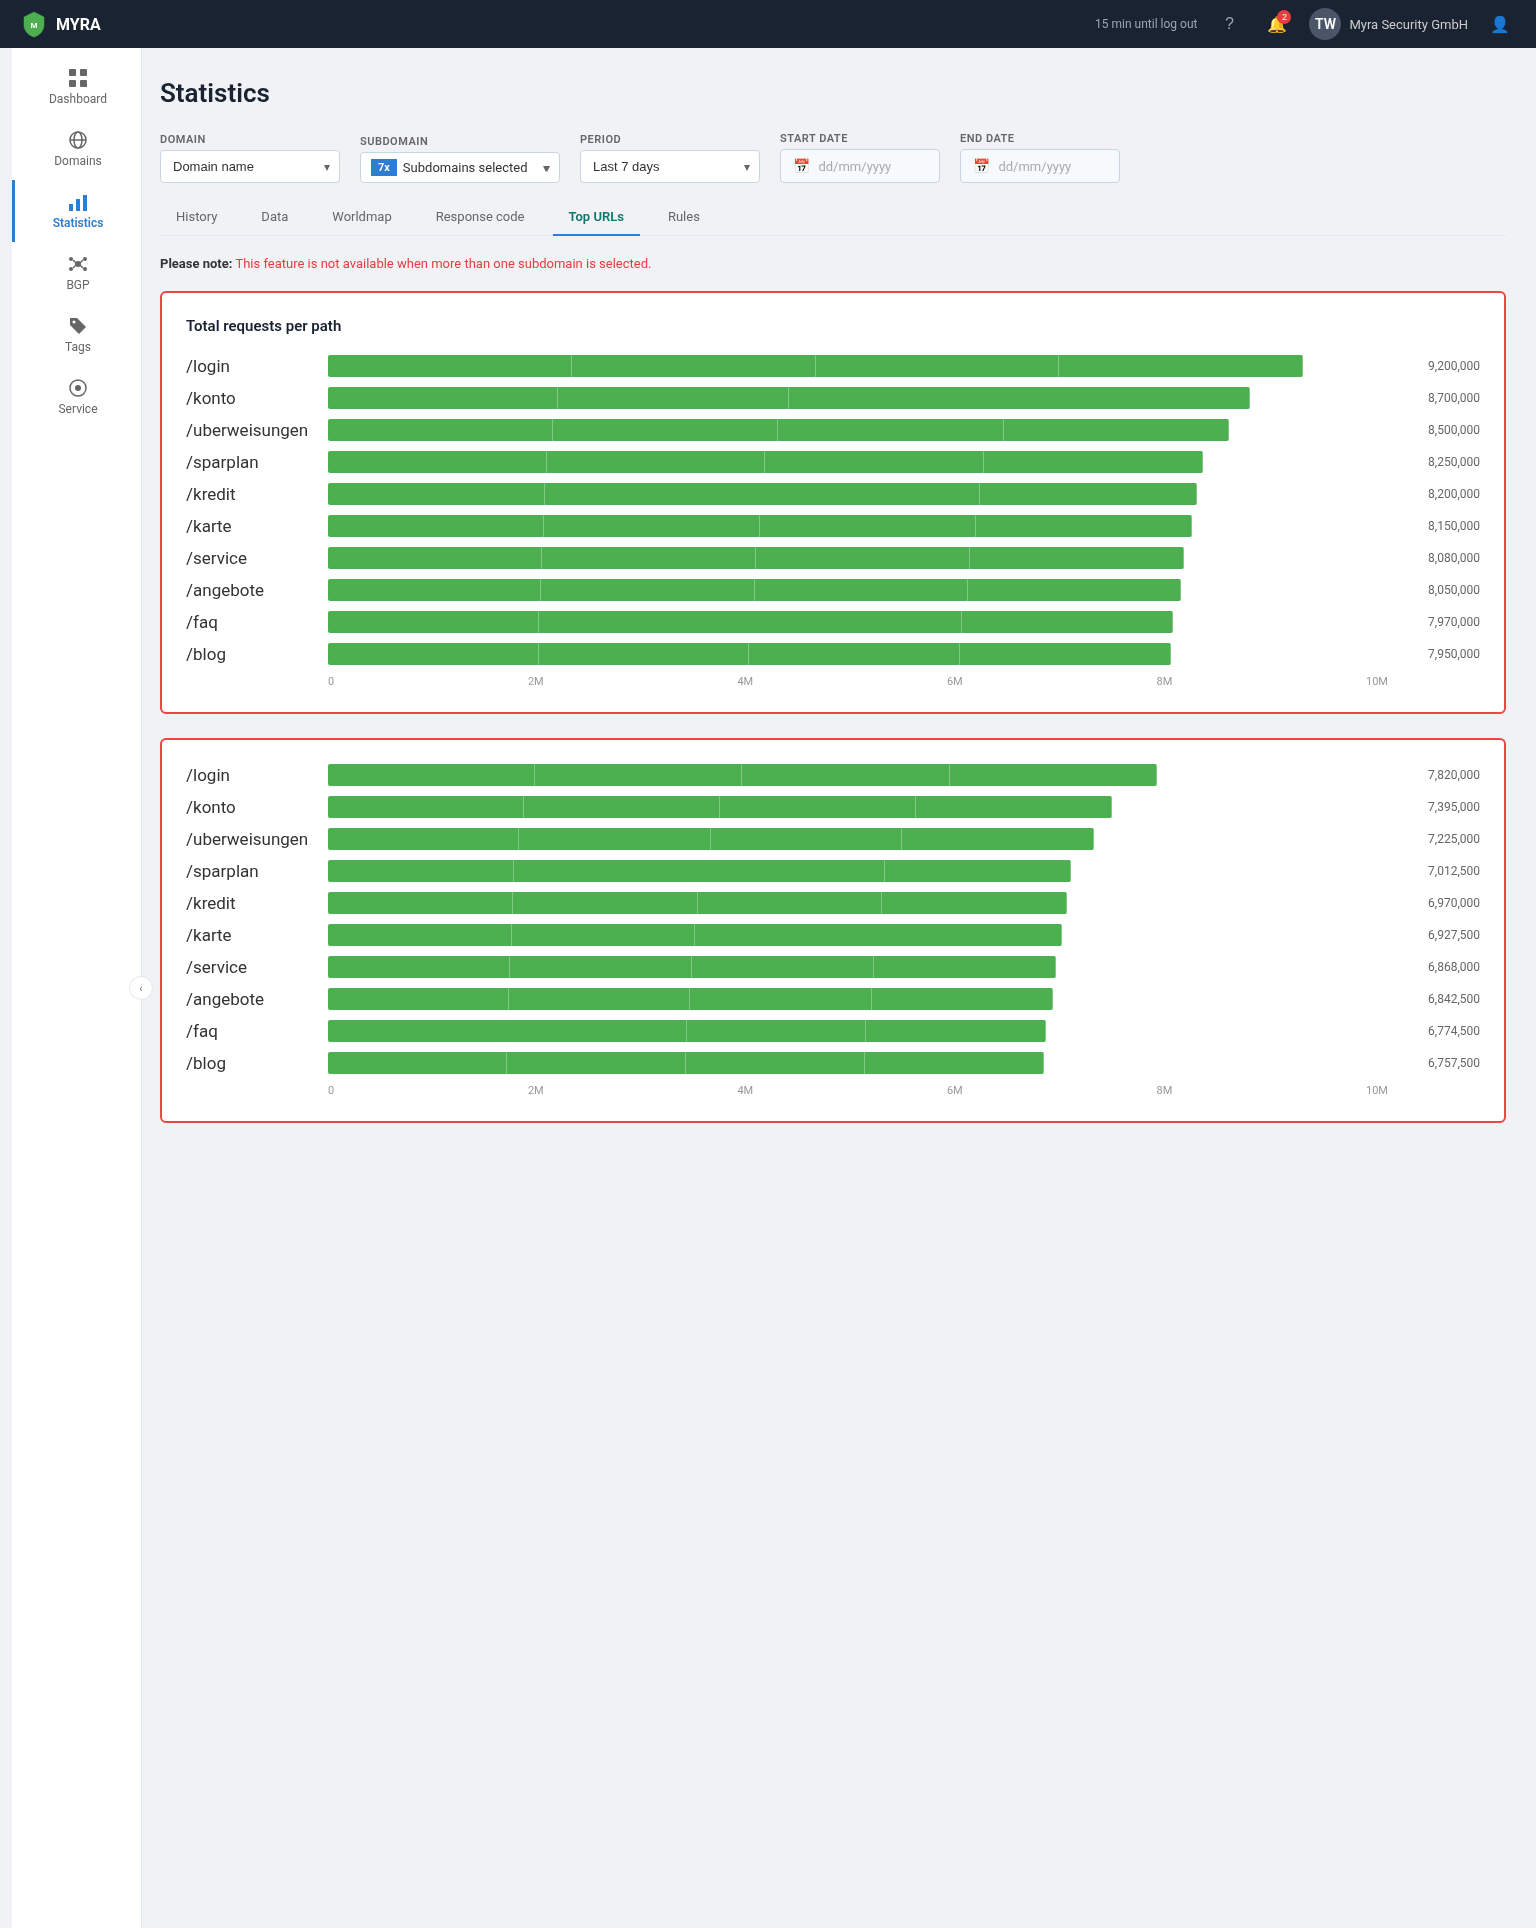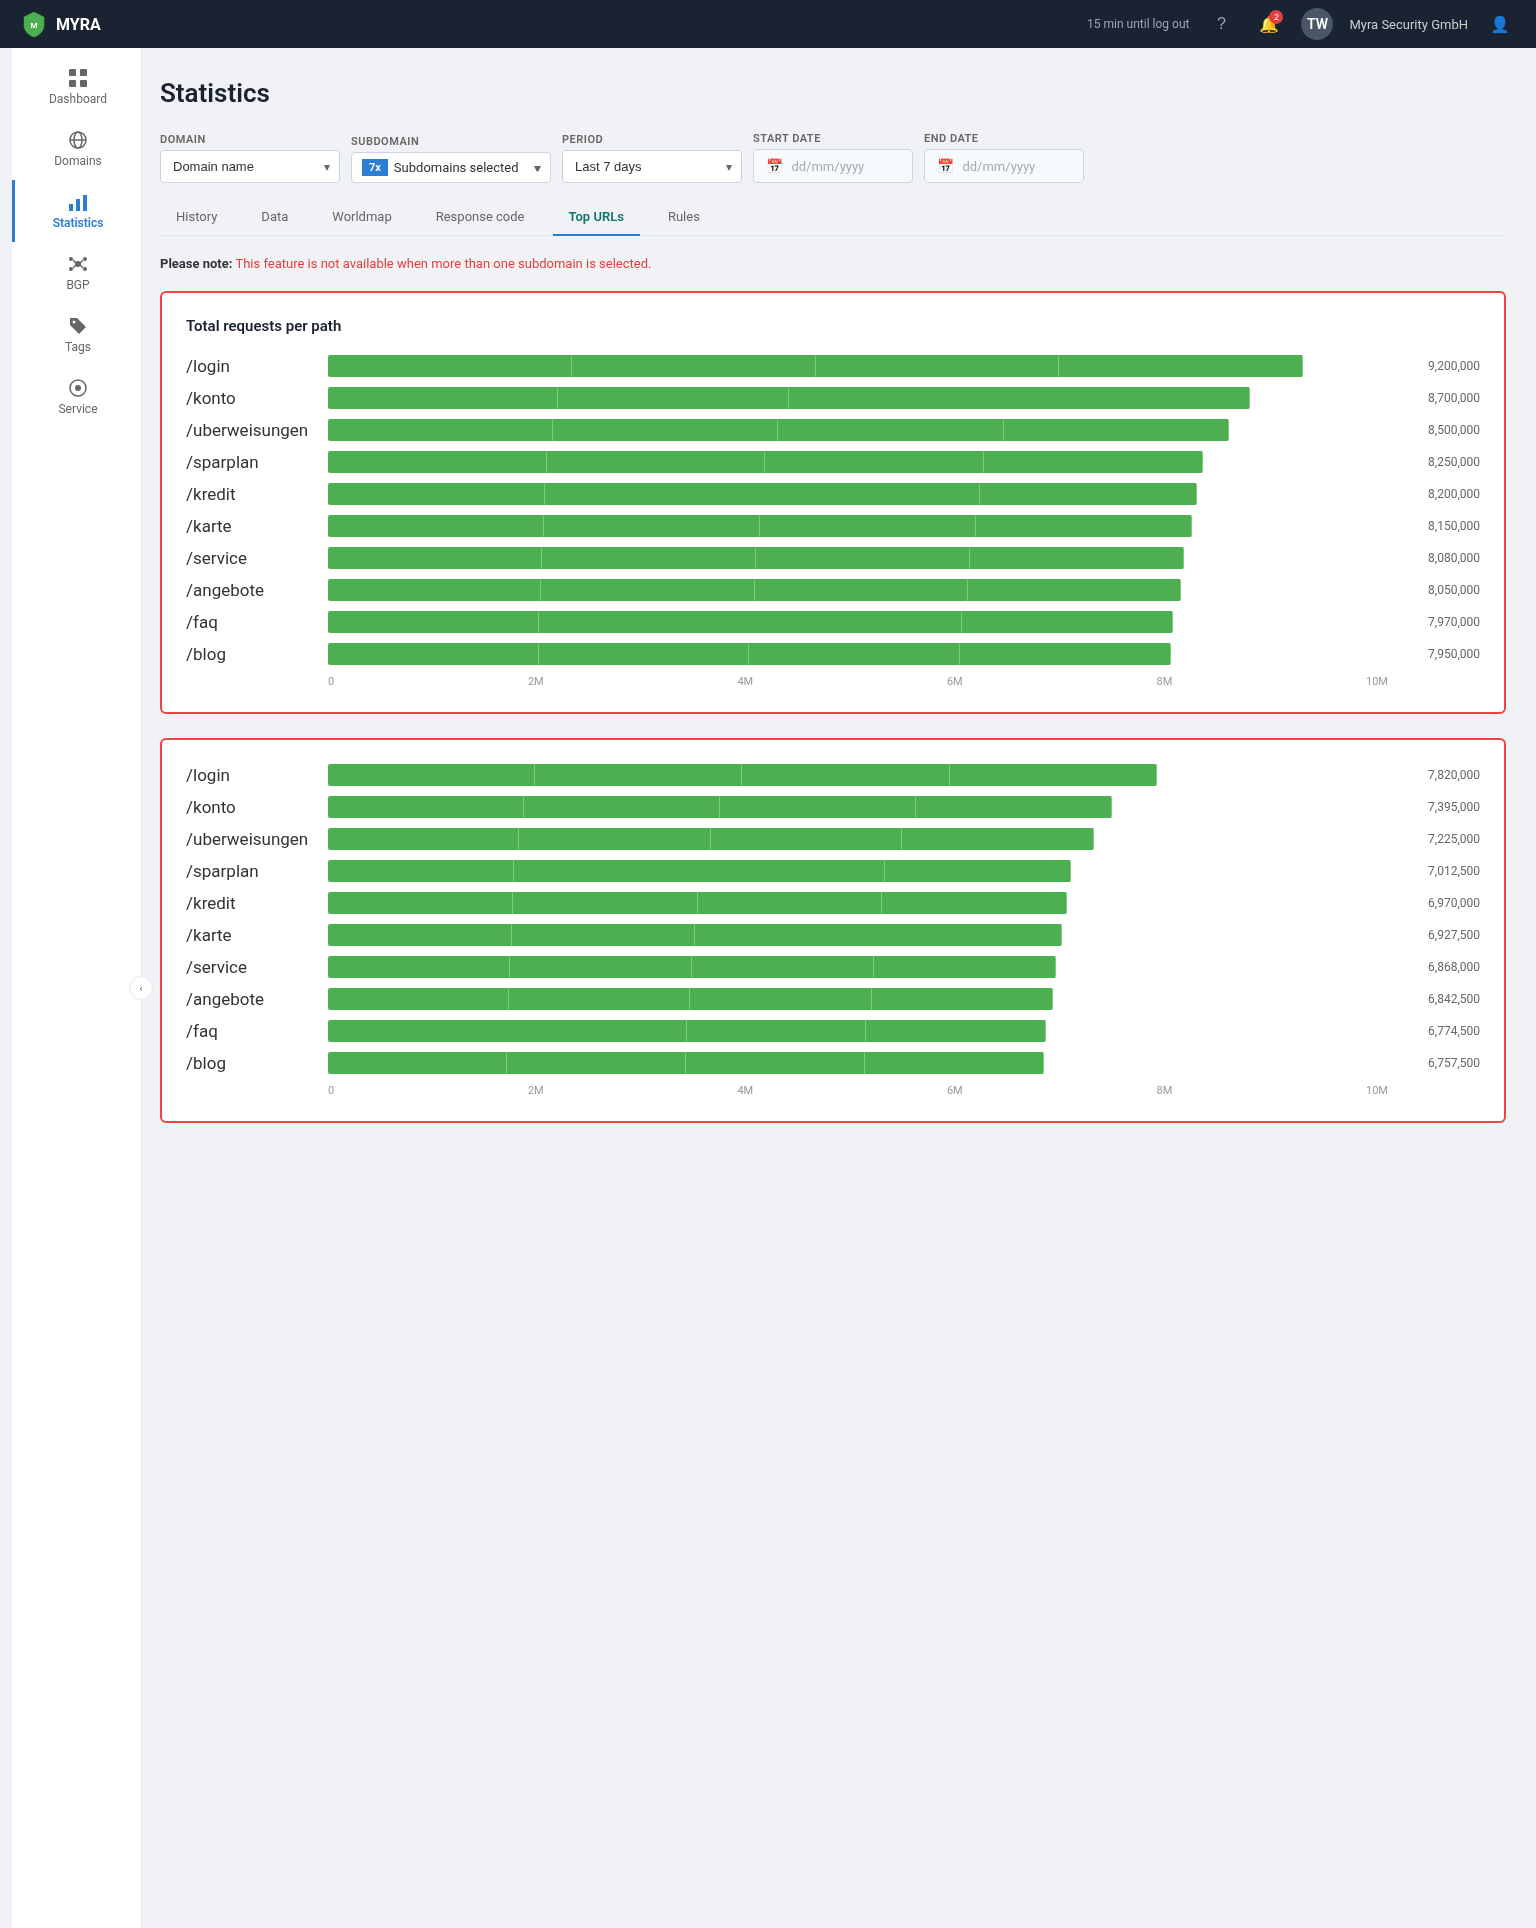--- a/index.html
+++ b/index.html
@@ -16,21 +16,21 @@
       position: fixed;
       top: 0; left: 0; right: 0;
       z-index: 100;
     }
     .topnav-logo { display: flex; align-items: center; gap: 8px; color: white; font-weight: 700; font-size: 16px; }
     .topnav-logo .shield { width: 28px; height: 28px; }
     .topnav-right { display: flex; align-items: center; gap: 16px; color: #ccd; font-size: 13px; }
     .topnav-right .session-text { color: #9aa5b4; font-size: 12px; }
     .topnav-icon-btn { background: none; border: none; color: #9aa5b4; cursor: pointer; width: 32px; height: 32px; display: flex; align-items: center; justify-content: center; border-radius: 4px; font-size: 16px; position: relative; }
     .topnav-icon-btn .badge { position: absolute; top: 2px; right: 2px; background: #e53e3e; color: white; font-size: 9px; width: 14px; height: 14px; border-radius: 50%; display: flex; align-items: center; justify-content: center; }
-    .topnav-user { display: flex; align-items: center; gap: 16px; color: #ccc; font-size: 13px; }
+    .topnav-user { display: flex; align-items: center; gap: 8px; color: #ccc; font-size: 13px; }
     .topnav-avatar { width: 32px; height: 32px; background: #4a5568; border-radius: 50%; display: flex; align-items: center; justify-content: center; color: white; font-size: 14px; font-weight: 600; }
 
     
     .sidebar {
       position: fixed;
       top: 48px;
       left: 12px;
       bottom: 0;
       width: 130px;
       background: #fff;
@@ -76,21 +76,21 @@
     .main {
       margin-top: 48px;
       margin-left: 130px;
       padding: 30px 30px 60px;
       min-height: calc(100vh - 48px);
     }
 
     .page-title { font-size: 26px; font-weight: 600; color: #1a2332; margin-bottom: 24px; }
 
     
-    .filter-row { display: flex; gap: 11px; margin-bottom: 16px; align-items: flex-end; }
+    .filter-row { display: flex; gap: 20px; margin-bottom: 16px; align-items: flex-end; }
     .filter-group { display: flex; flex-direction: column; gap: 4px; }
     .filter-label { font-size: 11px; font-weight: 600; color: #666; letter-spacing: 0.5px; text-transform: uppercase; }
     .filter-select {
       background: #fff;
       border: 1px solid #cbd5e0;
       border-radius: 4px;
       padding: 8px 32px 8px 12px;
       font-size: 13px;
       color: #333;
       cursor: pointer;

